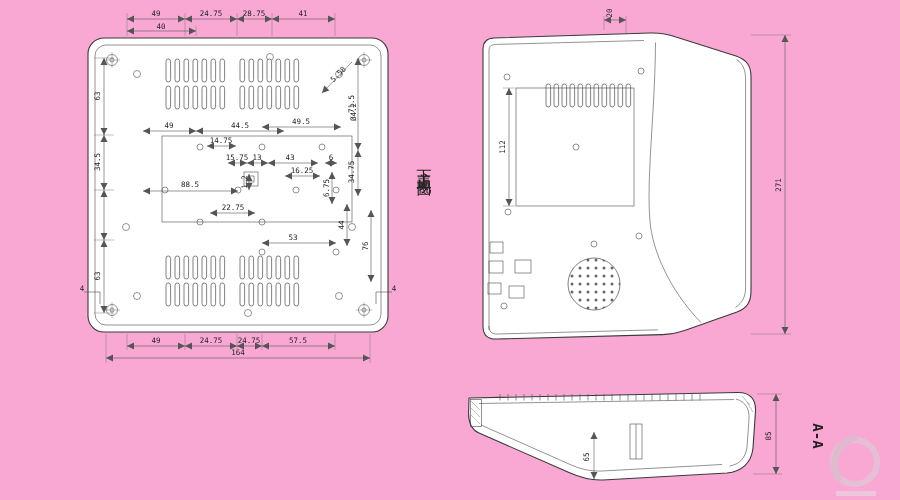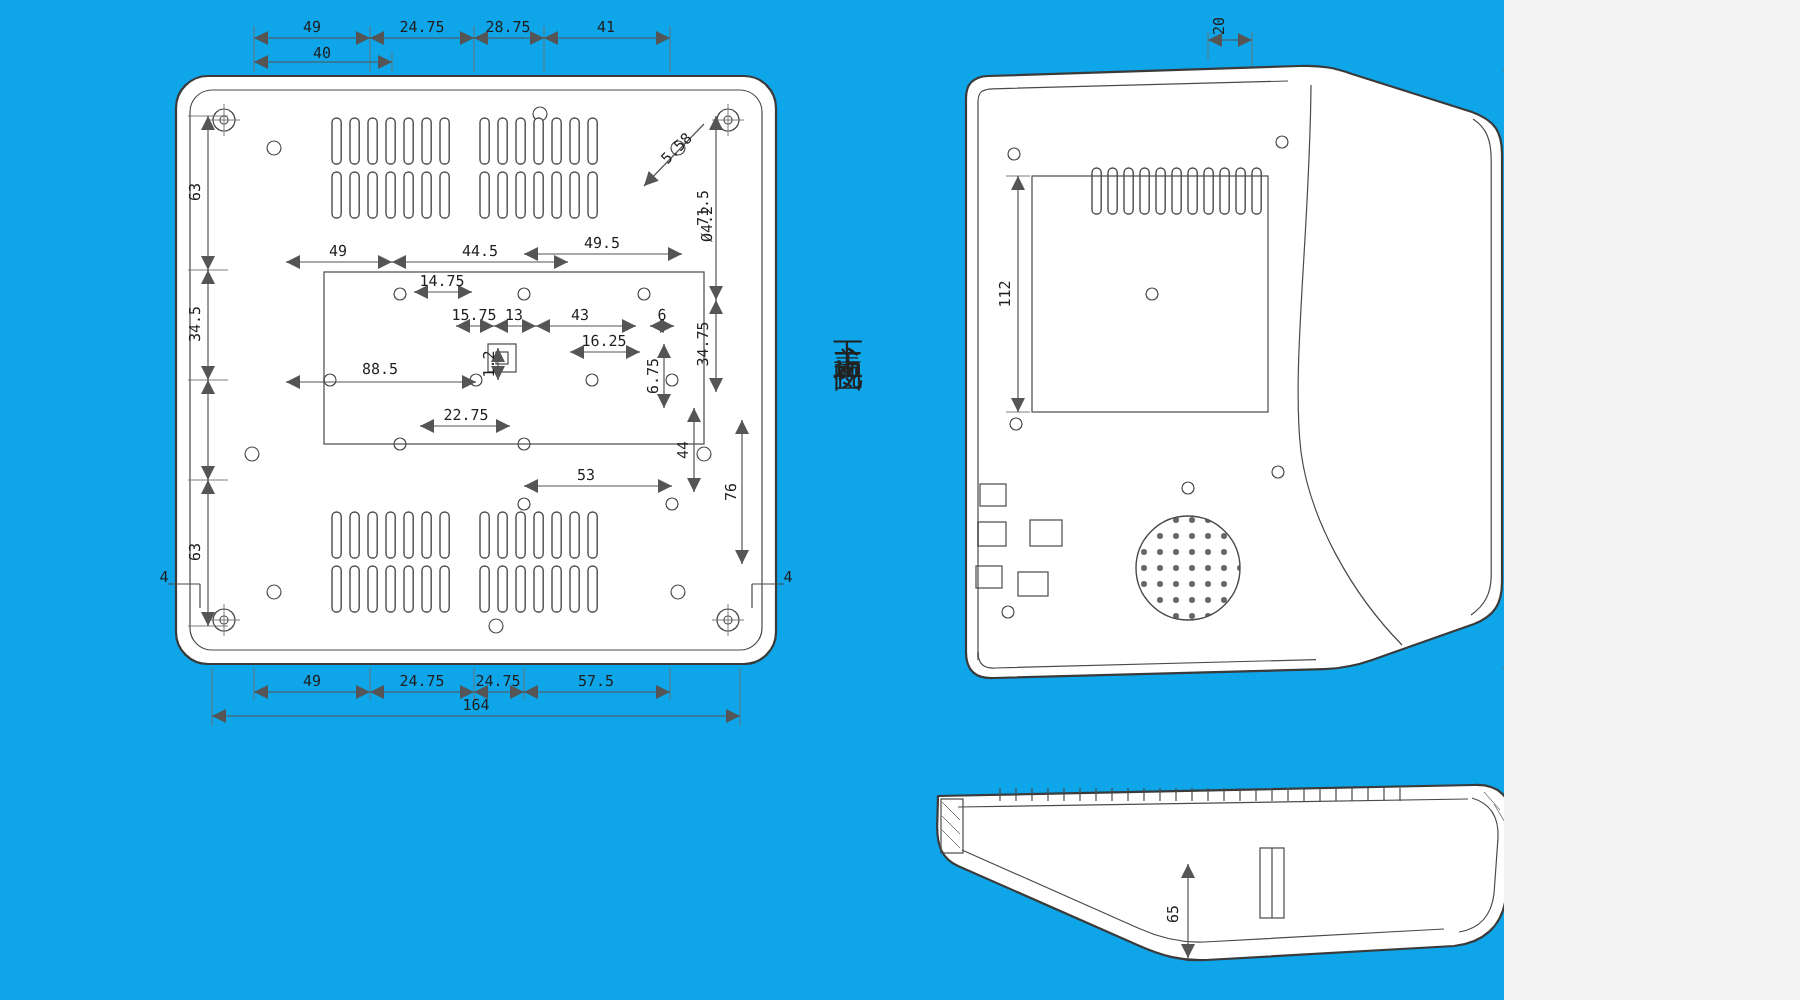--- a/index.html
+++ b/index.html
@@ -1,16 +1,16 @@
 <!DOCTYPE html>
 <html><head>
 <meta charset="utf-8">
 <style>
   html,body { margin:0; padding:0; background:#f4f4f4; }
-  .stage { width:752px; height:500px; background:#0ea5e9; position:relative; overflow:hidden;
+  .stage { width:900px; height:500px; background:#f9a8d4; position:relative; overflow:hidden;
            font-family:"DejaVu Sans Mono", monospace; }
   svg { display:block; }
   .main  { fill:#ffffff; stroke:#3a3a3a; stroke-width:1.1; stroke-linejoin:round; }
   .thin  { fill:none;    stroke:#4a4a4a; stroke-width:0.6; }
   .thinf { fill:#ffffff; stroke:#4a4a4a; stroke-width:0.7; }
   .ext   { stroke:#6f6f6f; stroke-width:0.45; fill:none; }
   .dim   { stroke:#555555; stroke-width:0.6; fill:none;
            marker-start:url(#arr); marker-end:url(#arr); }
   .lead  { stroke:#555555; stroke-width:0.6; fill:none; marker-end:url(#arr); }
   .hatch { stroke:#7a7a7a; stroke-width:0.5; fill:none; }

